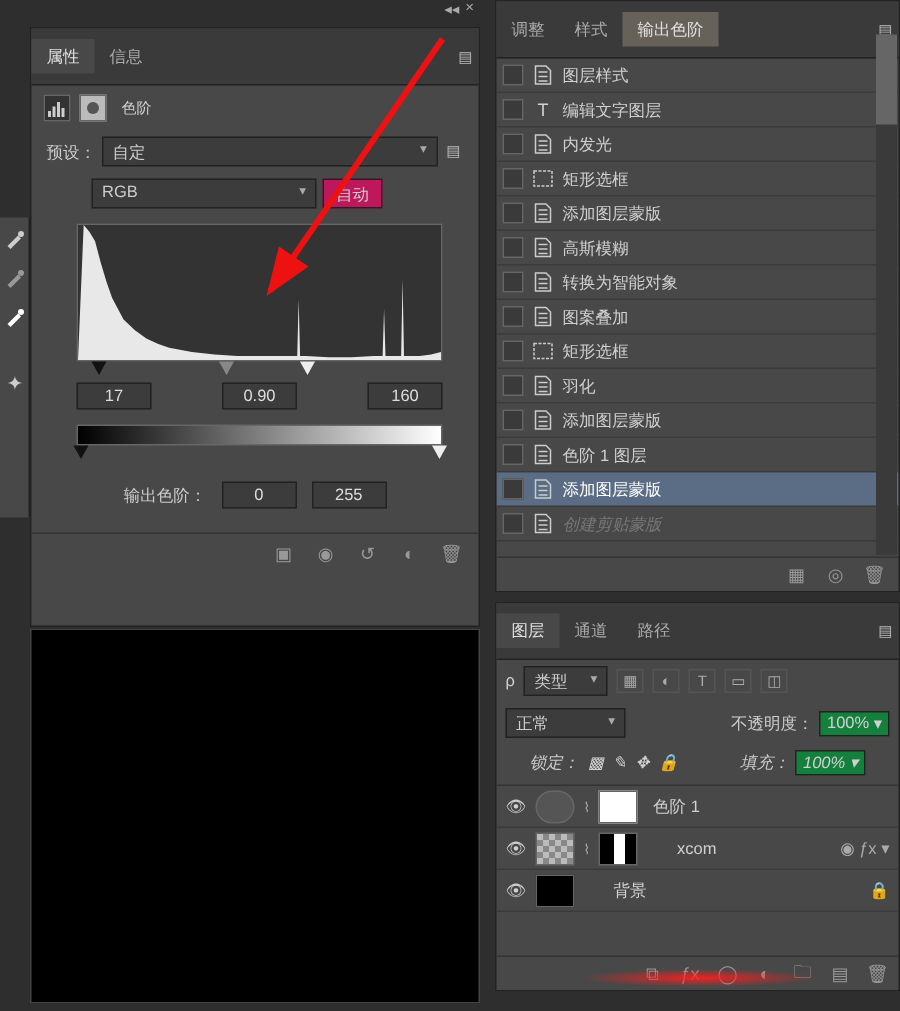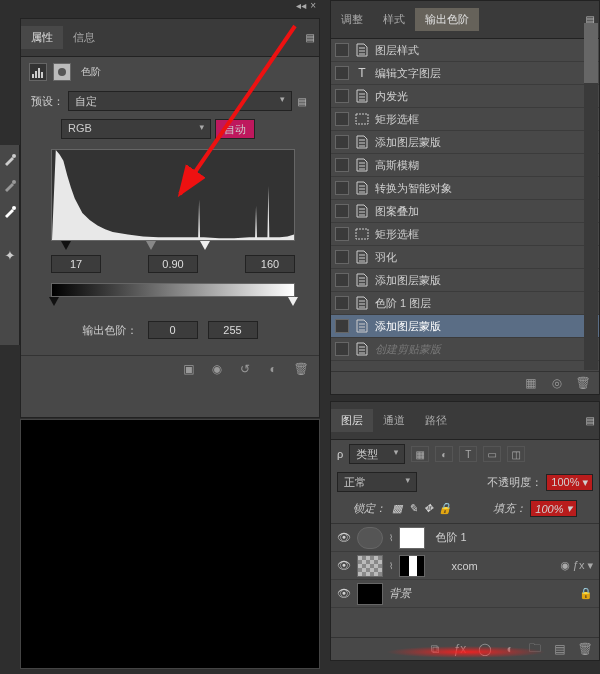--- a/index.html
+++ b/index.html
@@ -50,21 +50,21 @@
   .hist-footer { display: flex; justify-content: flex-end; gap: 10px; padding: 4px 8px; border-top: 1px solid #333; }
 
   
   .layers { margin-top: 6px; height: 260px; position: relative; }
   .lay-row1 { display: flex; align-items: center; padding: 4px 6px; gap: 6px; }
   .lay-row1 .sm-icon { width: 18px; height: 16px; border: 1px solid #555; display: inline-flex; align-items: center; justify-content: center; color: #aaa; font-size: 10px; }
   .lay-row2 { display: flex; align-items: center; padding: 4px 6px; gap: 6px; justify-content: space-between; }
   .lay-row3 { display: flex; align-items: center; padding: 4px 22px; gap: 6px; font-style: italic; }
   .lock-icons { display: flex; gap: 6px; }
   .opac { display: flex; align-items: center; gap: 4px; }
-  .opac .valbox { background: #b91c1c; border: 1px solid #222; padding: 1px 4px; display: flex; align-items: center; gap: 3px; }
+  .opac .valbox { background: #15803d; border: 1px solid #222; padding: 1px 4px; display: flex; align-items: center; gap: 3px; }
   .layer-list { border-top: 1px solid #333; margin-top: 2px; }
   .layer-item { display: flex; align-items: center; height: 28px; border-bottom: 1px solid #3b3b3b; padding: 0 6px; gap: 6px; }
   .eye { width: 14px; height: 14px; display: flex; align-items: center; justify-content: center; }
   .thumb { width: 26px; height: 22px; border: 1px solid #666; background: #222; }
   .thumb.mask { background: #fff; }
   .thumb.checker { background: repeating-conic-gradient(#888 0 25%, #bbb 0 50%) 0 0/8px 8px; }
   .thumb.round { border-radius: 11px; background: #555; }
   .link { font-size: 9px; color: #aaa; }
   .thumb.contentx { background: linear-gradient(to right, #000 38%, #fff 38% 70%, #000 70%); }
   .lay-footer { display: flex; justify-content: flex-end; gap: 9px; padding: 4px 6px; position: absolute; bottom: 0; left: 0; right: 0; border-top: 1px solid #333; }
@@ -393,21 +393,21 @@
           <span class="eye">👁</span>
           <div class="thumb checker"></div>
           <span class="link">⌇</span>
           <div class="thumb contentx"></div>
           <span style="margin-left:20px;">xcom</span>
           <span style="margin-left:auto;color:#aaa">◉ ƒx ▾</span>
         </div>
         <div class="layer-item">
           <span class="eye">👁</span>
           <div class="thumb" style="background:#000"></div>
-          <span style="margin-left:0;font-style:italic">背景</span>
+          <span style="margin-left:20px;">背景</span>
           <span style="margin-left:auto">🔒</span>
         </div>
       </div>
     <div class="lay-footer">
       <span class="ficon">⧉</span>
       <span class="ficon">ƒx</span>
       <span class="ficon">◯</span>
       <span class="ficon">◐</span>
       <span class="ficon">🗀</span>
       <span class="ficon">▤</span>

